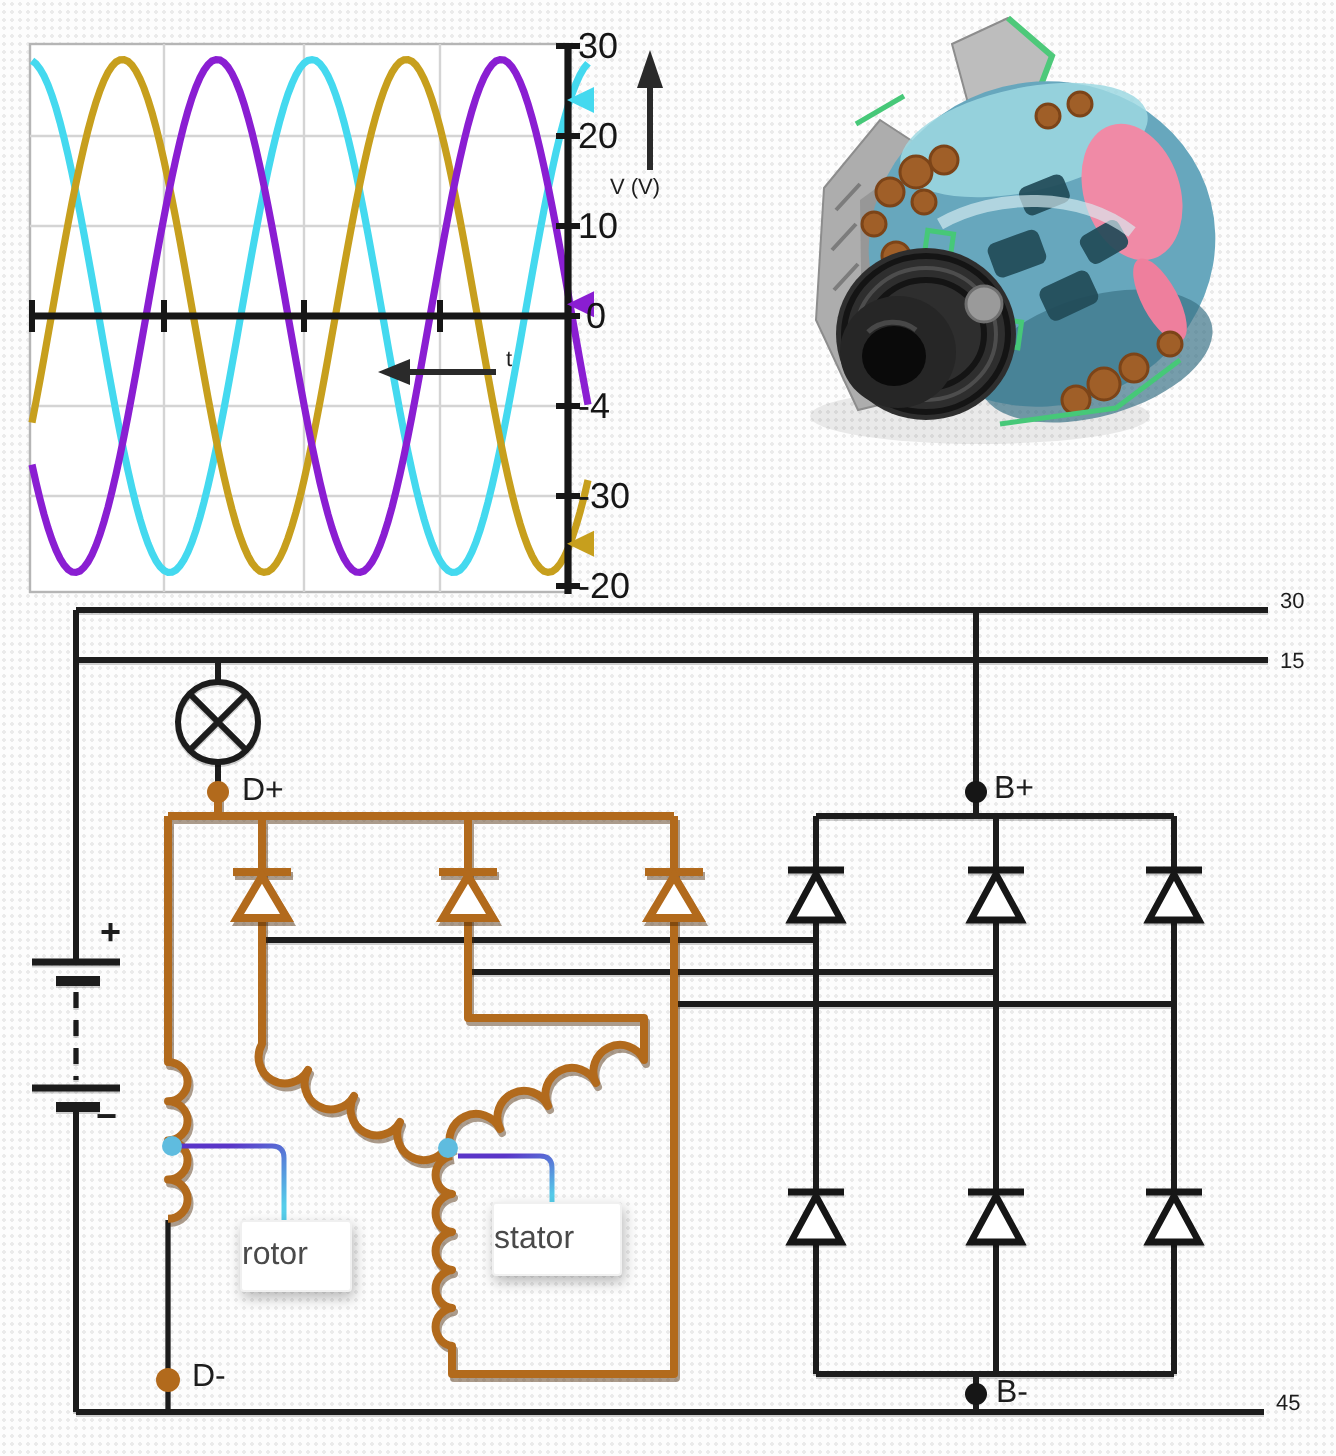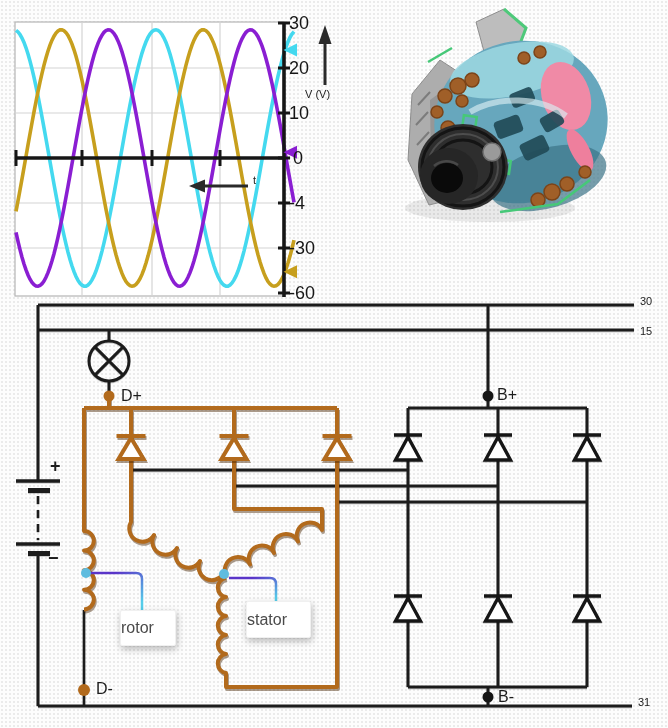--- a/index.html
+++ b/index.html
@@ -184,27 +184,27 @@
   <circle id="tap1" cx="86" cy="573" r="5" fill="#5fbcdf"></circle>
   <circle id="tap2" cx="224" cy="574" r="5" fill="#5fbcdf"></circle>
 </svg>
 
 <span class="ticklbl" style="top:14px">30</span>
 <span class="ticklbl" style="top:59px">20</span>
 <span class="ticklbl" style="top:104px">10</span>
 <span class="ticklbl" style="left:293px;top:149px">0</span>
 <span class="ticklbl" style="top:194px">-4</span>
 <span class="ticklbl" style="top:239px">-30</span>
-<span class="ticklbl" style="top:284px">-60</span>
+<span class="ticklbl" style="top:284px">-20</span>
 <span class="lbl" style="left:305px;top:89px">V (V)</span>
 <span class="lbl" style="left:253px;top:175px">t</span>
 
 <span class="lbl" style="left:640px;top:296px">30</span>
 <span class="lbl" style="left:640px;top:326px">15</span>
-<span class="lbl" style="left:638px;top:697px">31</span>
+<span class="lbl" style="left:638px;top:697px">45</span>
 <span class="lbl small" style="left:497px;top:387px">B+</span>
 <span class="lbl small" style="left:498px;top:689px">B-</span>
 <span class="lbl small" style="left:121px;top:388px">D+</span>
 <span class="lbl small" style="left:96px;top:681px">D-</span>
 <span class="lbl batt" style="left:50px;top:457px">+</span>
 <span class="lbl batt" style="left:48px;top:549px">−</span>
 
 <div class="tagbox" style="left:120px;top:610px;width:54px;height:34px">
   <span>rotor</span>
 </div>

